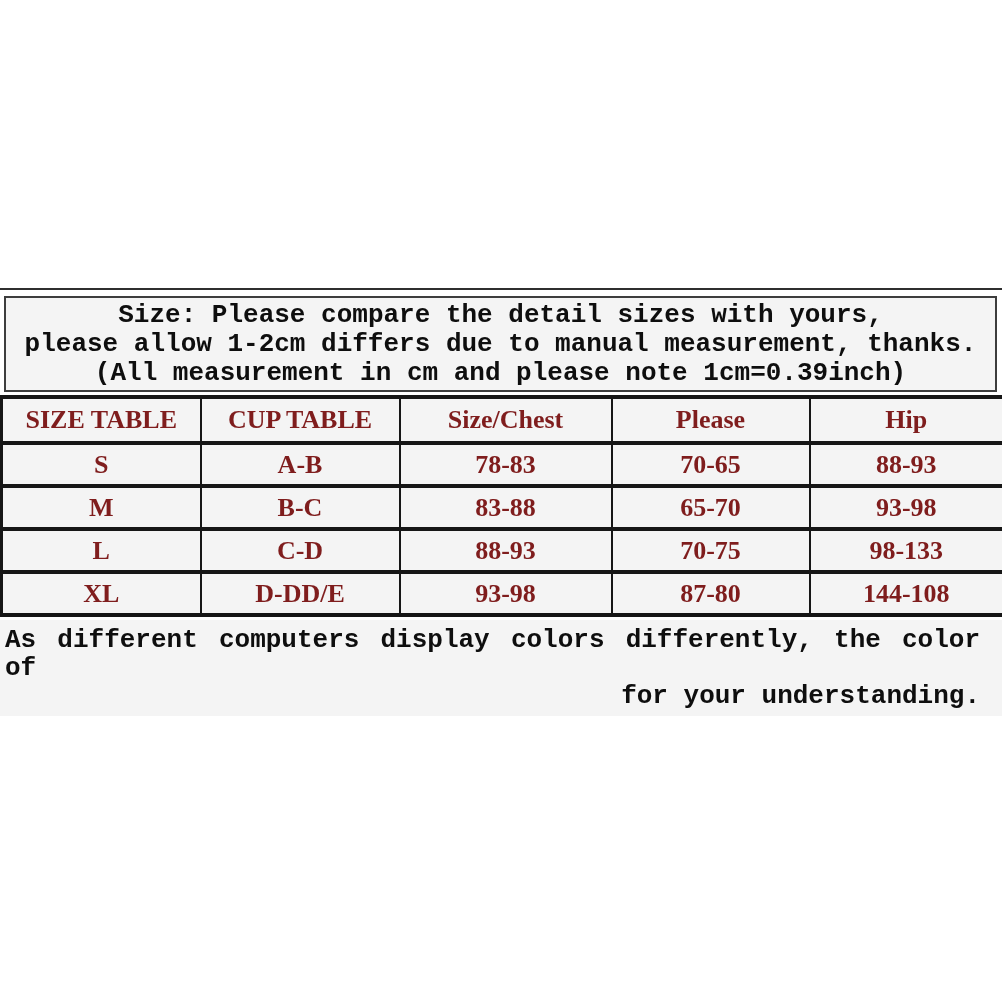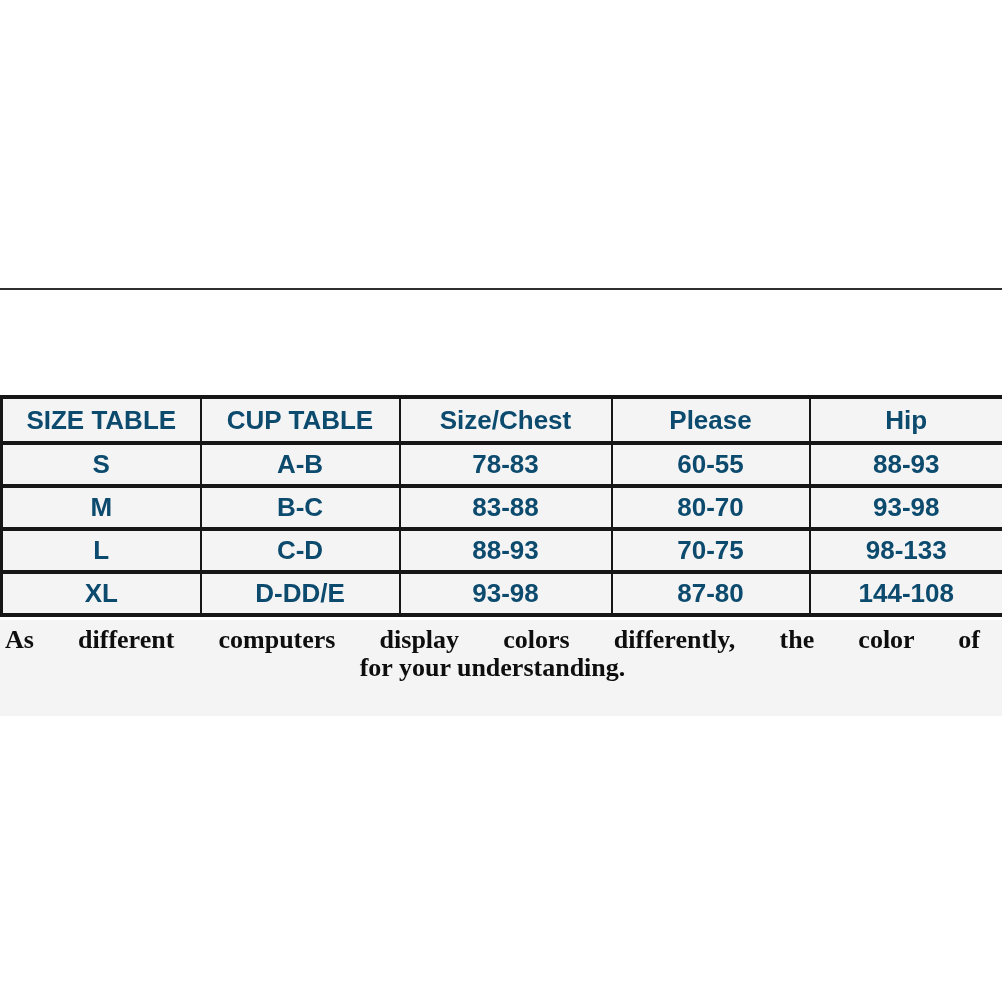--- a/index.html
+++ b/index.html
@@ -50,57 +50,61 @@
   table.size-table th, table.size-table td {
     border-left: 2px solid #161616;
     border-right: 2px solid #161616;
     border-top: 4px solid #161616;
     border-bottom: 4px solid #161616;
     background: #f4f4f4;
     text-align: center;
     vertical-align: middle;
     font-size: 26px;
     font-weight: bold;
-    font-family: Liberation Sans, sans-serif;
-    color: #0c4a6e;
+    font-family: Liberation Serif, serif;
+    color: #7f1d1d;
     padding: 0;
     overflow: hidden;
     white-space: nowrap;
   }
   tr.header-row { height: 46px; }
   tr.data-row   { height: 43px; }
 
   .bottom-note {
     position: absolute;
     left: 0; top: 620px;
     width: 1002px; height: 96px;
     box-sizing: border-box;
     background: #f4f4f4;
     padding: 6px 22px 0 5px;
-    font-family: Liberation Serif, serif;
   }
   .note-line {
     font-size: 26px;
     line-height: 28px;
     white-space: nowrap;
   }
   .note-line.justify {
     white-space: normal;
     text-align: justify;
     text-align-last: justify;
   }
-  .note-line.center { text-align: center; }
+  .note-line.center { text-align: right; }
 </style>
 </head>
 <body>
 
 <div class="canvas">
 
   <div class="top-rule"></div>
 
+  <div class="intro-box">
+    <div class="intro-line">Size: Please compare the detail sizes with yours,</div>
+    <div class="intro-line">please allow 1-2cm differs due to manual measurement, thanks.</div>
+    <div class="intro-line">(All measurement in cm and please note 1cm=0.39inch)</div>
+  </div>
 
   <table class="size-table">
     <colgroup>
       <col style="width:199px">
       <col style="width:199px">
       <col style="width:212px">
       <col style="width:198px">
       <col style="width:194px">
     </colgroup>
     <tbody>
@@ -108,28 +112,28 @@
         <th>SIZE TABLE</th>
         <th>CUP TABLE</th>
         <th>Size/Chest</th>
         <th>Please</th>
         <th>Hip</th>
       </tr>
       <tr class="data-row">
         <td>S</td>
         <td>A-B</td>
         <td>78-83</td>
-        <td>60-55</td>
+        <td>70-65</td>
         <td>88-93</td>
       </tr>
       <tr class="data-row">
         <td>M</td>
         <td>B-C</td>
         <td>83-88</td>
-        <td>80-70</td>
+        <td>65-70</td>
         <td>93-98</td>
       </tr>
       <tr class="data-row">
         <td>L</td>
         <td>C-D</td>
         <td>88-93</td>
         <td>70-75</td>
         <td>98-133</td>
       </tr>
       <tr class="data-row">

